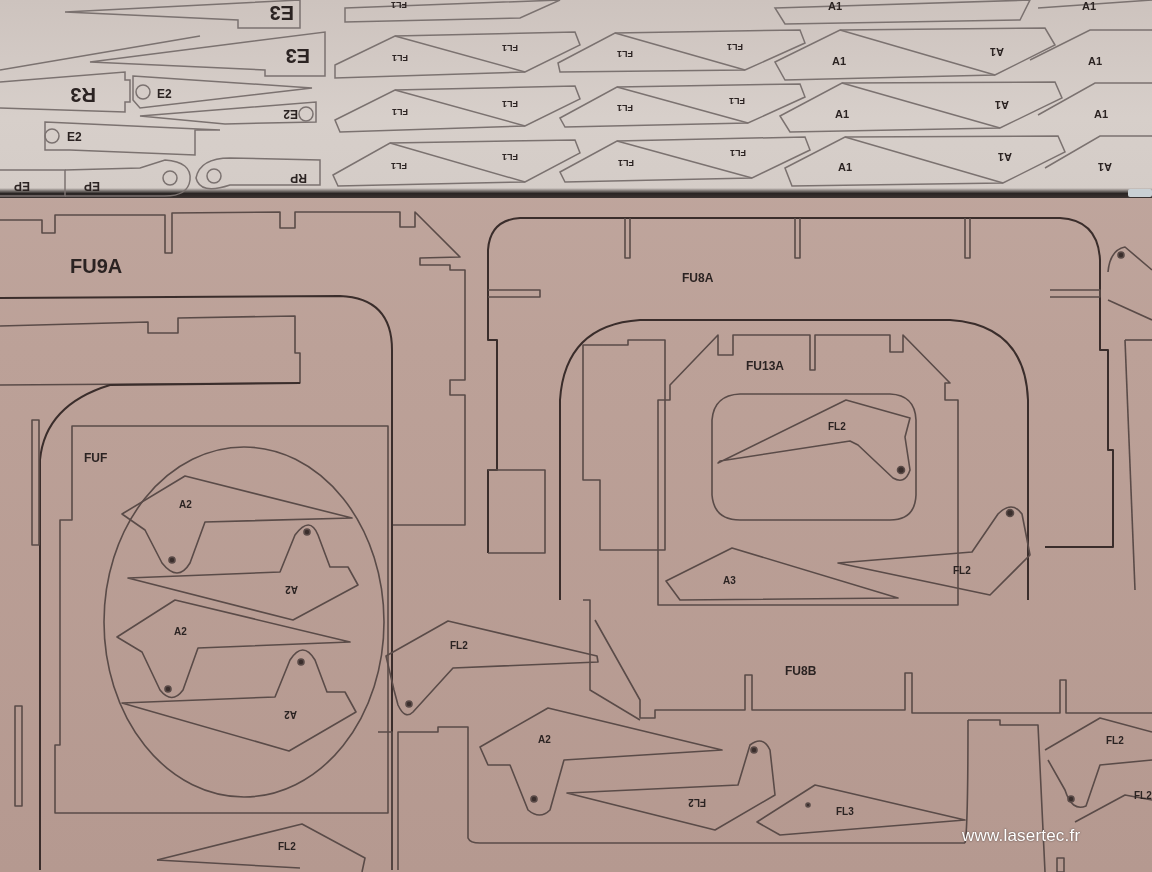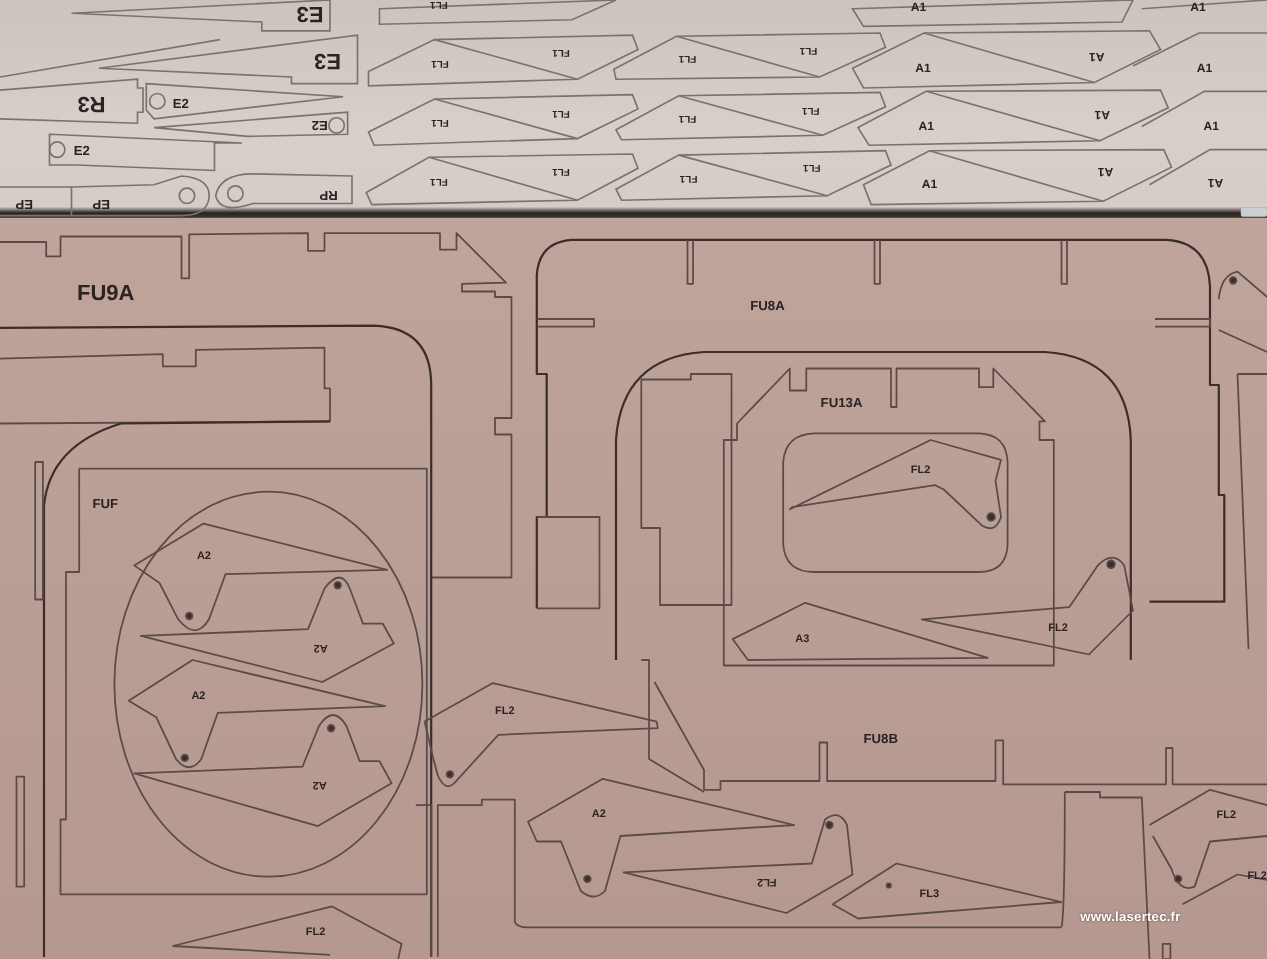--- a/index.html
+++ b/index.html
@@ -9,22 +9,22 @@
     background:linear-gradient(180deg,#cdc3be 0%,#d7cfca 60%,#d4ccc7 100%);}
   #sheet-edge{position:absolute;left:0;top:188px;width:1152px;height:10px;
     background:linear-gradient(180deg,#d4ccc7 0%,#2a2524 55%,#3b3331 100%);}
   #ruler-tip{position:absolute;left:1128px;top:189px;width:24px;height:8px;background:#c9d0d4;border-radius:2px;}
   svg{position:absolute;left:0;top:0;}
   .cut{fill:none;stroke:#5a4b48;stroke-width:1.6;stroke-linejoin:round;}
   .cut-dark{fill:none;stroke:#3a2d2b;stroke-width:2;}
   .cut-light{fill:none;stroke:#7b7270;stroke-width:1.5;}
   .lbl{font-family:"Liberation Sans",sans-serif;fill:#2b2322;font-weight:700;}
   .hole{fill:#3a2e2c;}
-  #watermark{position:absolute;left:982px;top:826px;font-family:"Liberation Sans",sans-serif;
-    font-size:12px;color:#ffffff;text-shadow:0 0 2px #4a3d3a;letter-spacing:0.2px;font-weight:bold;}
+  #watermark{position:absolute;left:962px;top:826px;font-family:"Liberation Sans",sans-serif;
+    font-size:17px;color:#ffffff;text-shadow:0 0 2px #4a3d3a;letter-spacing:0.2px;}
 </style>
 </head>
 <body>
 
 <div id="stage">
   <div id="top-sheet"></div>
   <div id="sheet-edge"></div>
   <div id="ruler-tip"></div>
 
   <svg width="1152" height="872" viewBox="0 0 1152 872">

